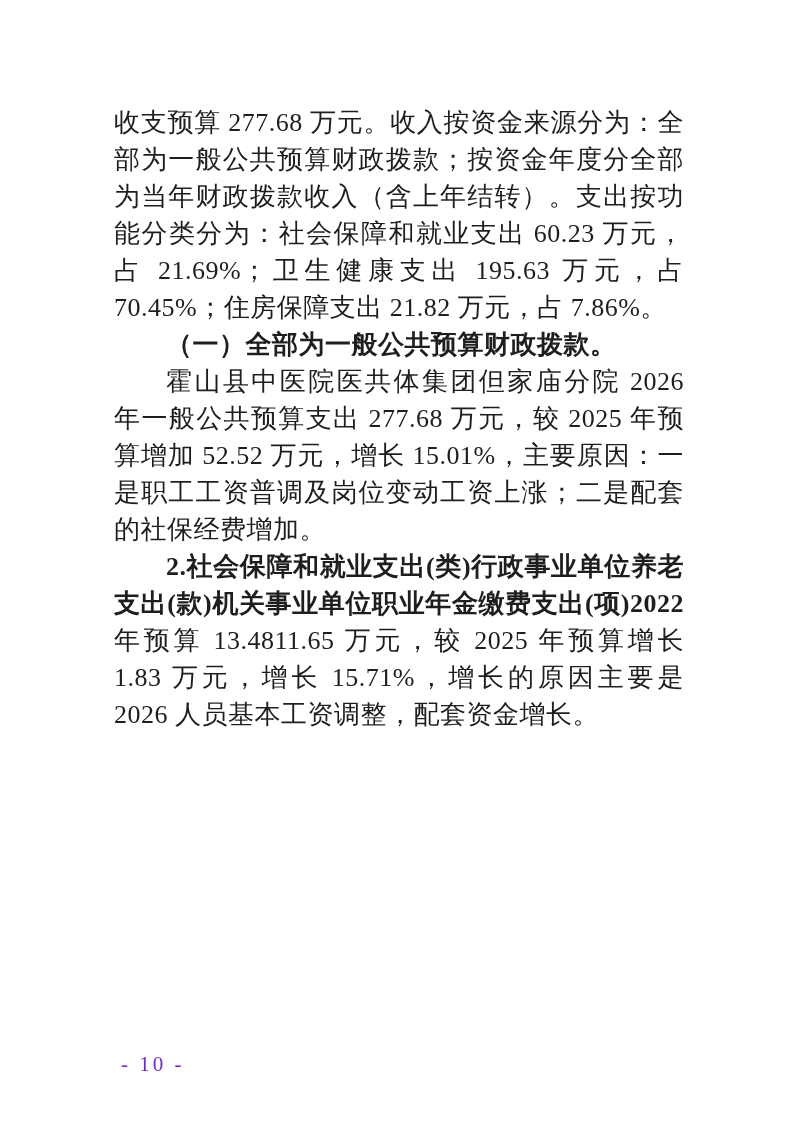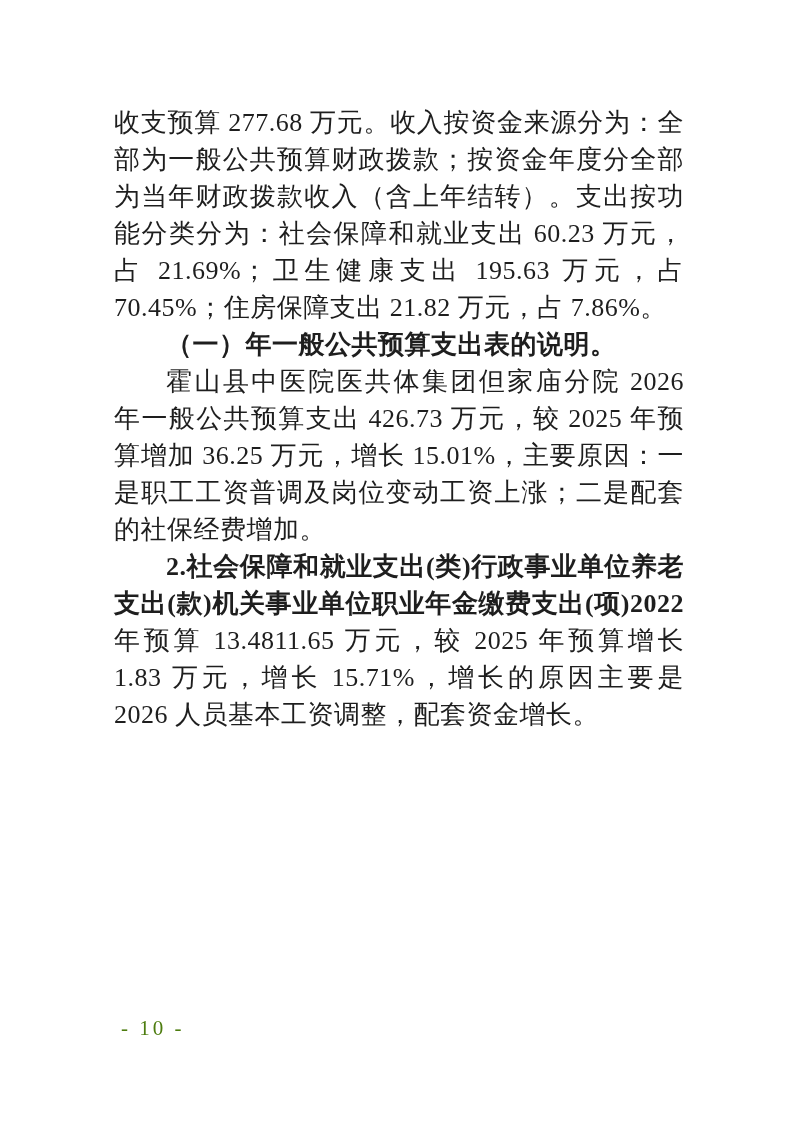--- a/index.html
+++ b/index.html
@@ -40,31 +40,31 @@
   }
   .content p.indent {
     text-indent: 52px;
   }
   .run-bold {
     font-weight: bold;
   }
   .footer {
     position: absolute;
     left: 121px;
-    top: 1014px;
+    top: 1050px;
     font-size: 21px;
     line-height: 28px;
-    color: #4d7c0f;
+    color: #6d28d9;
     letter-spacing: 3px;
   }
 </style>
 </head>
 <body>
 
 <div class="page">
   <div class="content">
       <p><span>收支预算 277.68 万元。收入按资金来源分为：全部为一般公共预算财政拨款；按资金年度分全部为当年财政拨款收入（含上年结转）。支出按功能分类分为：社会保障和就业支出 60.23 万元，占 21.69%；卫生健康支出 195.63 万元，占 70.45%；住房保障支出 21.82 万元，占 7.86%。</span></p>
-      <p class="indent"><span class="run-bold">（一）年一般公共预算支出表的说明。</span></p>
-      <p class="indent"><span>霍山县中医院医共体集团但家庙分院 2026 年一般公共预算支出 426.73 万元，较 2025 年预算增加 36.25 万元，增长 15.01%，主要原因：一是职工工资普调及岗位变动工资上涨；二是配套的社保经费增加。</span></p>
+      <p class="indent"><span class="run-bold">（一）全部为一般公共预算财政拨款。</span></p>
+      <p class="indent"><span>霍山县中医院医共体集团但家庙分院 2026 年一般公共预算支出 277.68 万元，较 2025 年预算增加 52.52 万元，增长 15.01%，主要原因：一是职工工资普调及岗位变动工资上涨；二是配套的社保经费增加。</span></p>
       <p class="indent"><span class="run-bold">2.社会保障和就业支出(类)行政事业单位养老支出(款)机关事业单位职业年金缴费支出(项)2022</span><span> 年预算 13.4811.65 万元，较 2025 年预算增长 1.83 万元，增长 15.71%，增长的原因主要是 2026 人员基本工资调整，配套资金增长。</span></p>
     </div>
   <div class="footer">- 10 -</div>
 </div>
 
 </body></html>

